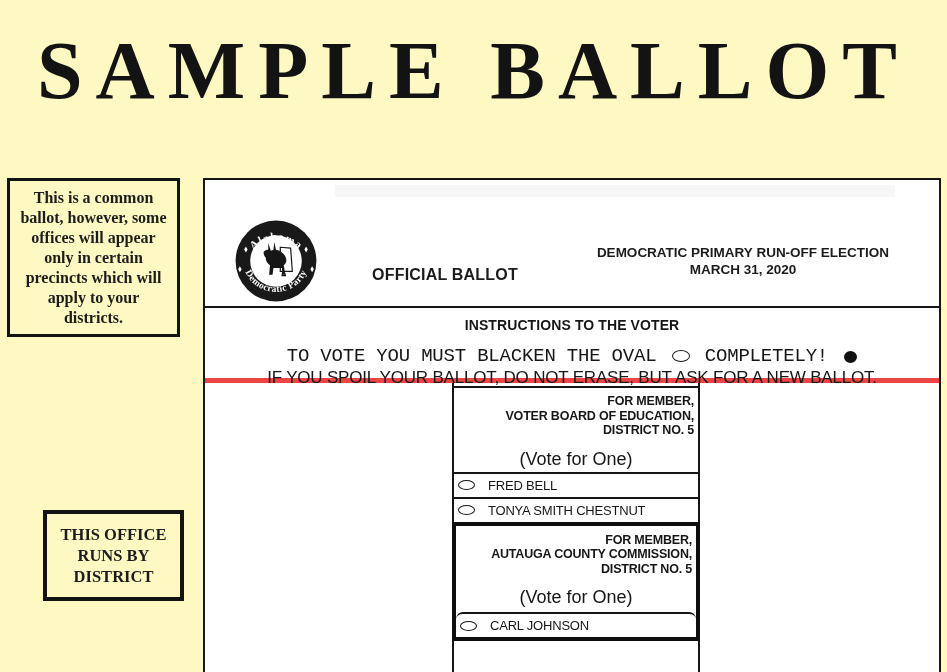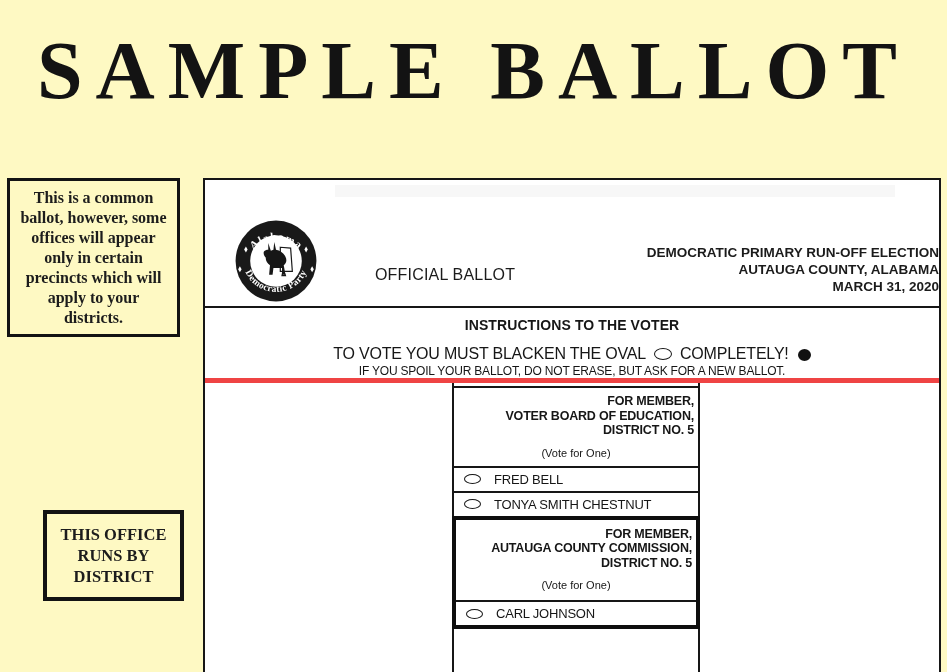--- a/index.html
+++ b/index.html
@@ -35,66 +35,66 @@
     background:#fff;
   }
   .scan-smudge { position:absolute; left:130px; top:5px; width:560px; height:12px;
     background:#f7f7f7; }
 
   .bheader { position:absolute; left:0; top:0; width:100%; height:128px;
     box-sizing:border-box; border-bottom:2px solid #161616; }
   .seal { position:absolute; left:28px; top:38px; width:86px; height:86px; }
   .official-ballot {
     position:absolute; left:114px; top:86px; width:252px; text-align:center;
-    font-weight:normal; font-size:16px; letter-spacing:0.2px; color:#1b1b1b;
+    font-weight:bold; font-size:16px; letter-spacing:0.2px; color:#1b1b1b;
   }
   .election-block {
-    position:absolute; left:342px; top:64px; width:392px; text-align:right;
+    position:absolute; left:342px; top:64px; width:392px; text-align:center;
     font-weight:bold; font-size:13.5px; line-height:17px; color:#1b1b1b;
   }
 
   .instructions {
     position:absolute; left:0; top:128px; width:100%; height:75px;
     box-sizing:border-box; border-bottom:5px solid #ef4444; text-align:center;
   }
   .instr-heading { padding-top:9px; font-weight:bold; font-size:14px; letter-spacing:0.1px; }
-  .instr-line1 { margin-top:12px; font-size:16px; letter-spacing:-0.2px; }
-  .instr-line2 { margin-top:1px; font-size:12px; letter-spacing:-0.2px; }
+  .instr-line1 { margin-top:12px; font-size:19px; letter-spacing:-0.2px;font-family:Liberation Mono, monospace; }
+  .instr-line2 { margin-top:1px; font-size:17px; letter-spacing:-0.2px; }
   .oval-glyph {
     display:inline-block; width:16px; height:10px; border:1.5px solid #161616;
     border-radius:50%; vertical-align:-1px; margin:0 4px; background:#fff;
   }
   .dot-glyph {
     display:inline-block; width:13px; height:12px; background:#111;
     border-radius:50%; vertical-align:-2px; margin-left:5px;
   }
 
   
   .contest-column {
     position:absolute; left:247px; top:203px; width:248px; height:291px;
     box-sizing:border-box; border-left:2px solid #161616; border-right:2px solid #161616;
     padding-top:3px;
   }
   .contest { border-top:2px solid #161616; background:#fff; }
   .contest-head { padding:6px 4px 5px; text-align:center; }
   .contest-title { font-weight:bold; font-size:12.5px; line-height:14.5px; letter-spacing:-0.2px;text-align:right; }
-  .vote-note { font-size:11px; line-height:16px; margin-top:7px; }
+  .vote-note { font-size:18px; line-height:16px; margin-top:13px; }
   .candidate-row {
     display:flex; align-items:center; height:23px; border-top:2px solid #161616;
-    padding-left:10px; gap:13px; font-size:13px; letter-spacing:-0.2px;
+    padding-left:4px; gap:13px; font-size:13px; letter-spacing:-0.2px;
   }
   .candidate-oval {
     width:15px; height:8px; border:1.6px solid #161616; border-radius:50%;
     flex:none; background:#fff; cursor:pointer;
   }
   .contest.emphasized {
     border:4px solid #0e0e0e; margin:0 -2px;
   }
   .contest.emphasized .contest-head { padding:7px 4px 7px; }
-  .contest.emphasized .candidate-row { height:23px; }
+  .contest.emphasized .candidate-row { height:23px;border-radius:7px; }
 </style>
 </head>
 <body>
 
 <div class="canvas">
 
   <div class="sample-title">SAMPLE BALLOT</div>
 
   <div class="note note-common">
     <span>This is a common ballot, however, some offices will appear only in certain precincts which will apply to your districts.</span>
@@ -131,21 +131,20 @@
         <path d="M41,29 L44,38 L47,37 L48,28 L50,37
                  C55,38 59,41 61,45 C63,49 62,53 59,55
                  L61,66 L57,66 L57,58 L47,58 L46,66 L42,66 L43,55
                  C40,53 38,50 38,46 C36,44 35,41 36,39 C37,37.5 39,37 41,37 Z" fill="#161616"></path>
       </svg>
 
       <div class="official-ballot">OFFICIAL BALLOT</div>
 
       <div class="election-block">
         <div>DEMOCRATIC PRIMARY RUN-OFF ELECTION</div>
-        <div>AUTAUGA COUNTY, ALABAMA</div>
         <div>MARCH 31, 2020</div>
       </div>
     </div>
 
     <div class="instructions">
       <div class="instr-heading">INSTRUCTIONS TO THE VOTER</div>
       <div class="instr-line1">
         <span>TO VOTE YOU MUST BLACKEN THE OVAL</span>
         <span class="oval-glyph"></span>
         <span>COMPLETELY!</span>

